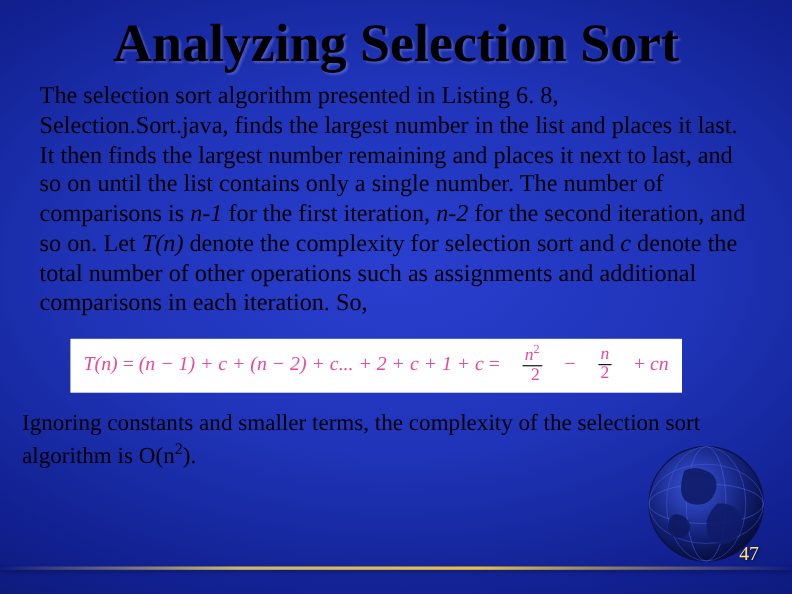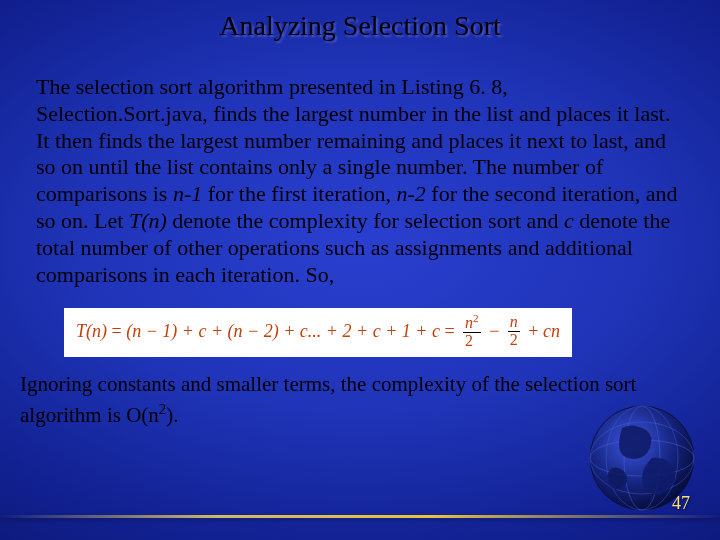--- a/index.html
+++ b/index.html
@@ -20,51 +20,51 @@
       #11208f 65%,
       #070f56 100%);
     color: #000;
   }
   .title {
     position: absolute;
     top: 10px;
     left: 0;
     width: 100%;
     text-align: center;
-    font-size: 28px;
-    font-weight: 400;
+    font-size: 49px;
+    font-weight: 700;
     color: #000;
     text-shadow: 2px 2px 2px rgba(120,130,220,0.5);
   }
   .body1 {
     position: absolute;
     top: 74px;
     left: 36px;
     width: 648px;
     font-size: 22px;
     line-height: 1.22;
     color: #000;
   }
   .formula-box {
     position: absolute;
     top: 308px;
     left: 64px;
     background: #fff;
     padding: 6px 12px;
     font-size: 18px;
     font-family: "Times New Roman", serif;
-    color: #c2410c;
+    color: #ec4899;
     white-space: nowrap;
   }
   .formula-box .it { font-style: italic; }
   .frac {
     display: inline-block;
     vertical-align: middle;
-    text-align: left;
-    margin: 0 4px;
+    text-align: right;
+    margin: 0 16px;
     position: relative;
     top: -1px;
   }
   .frac .num, .frac .den {
     display: block;
     font-size: 16px;
     line-height: 1.05;
     padding: 0 2px;
   }
   .frac .num { border-bottom: 1px solid #000; }

